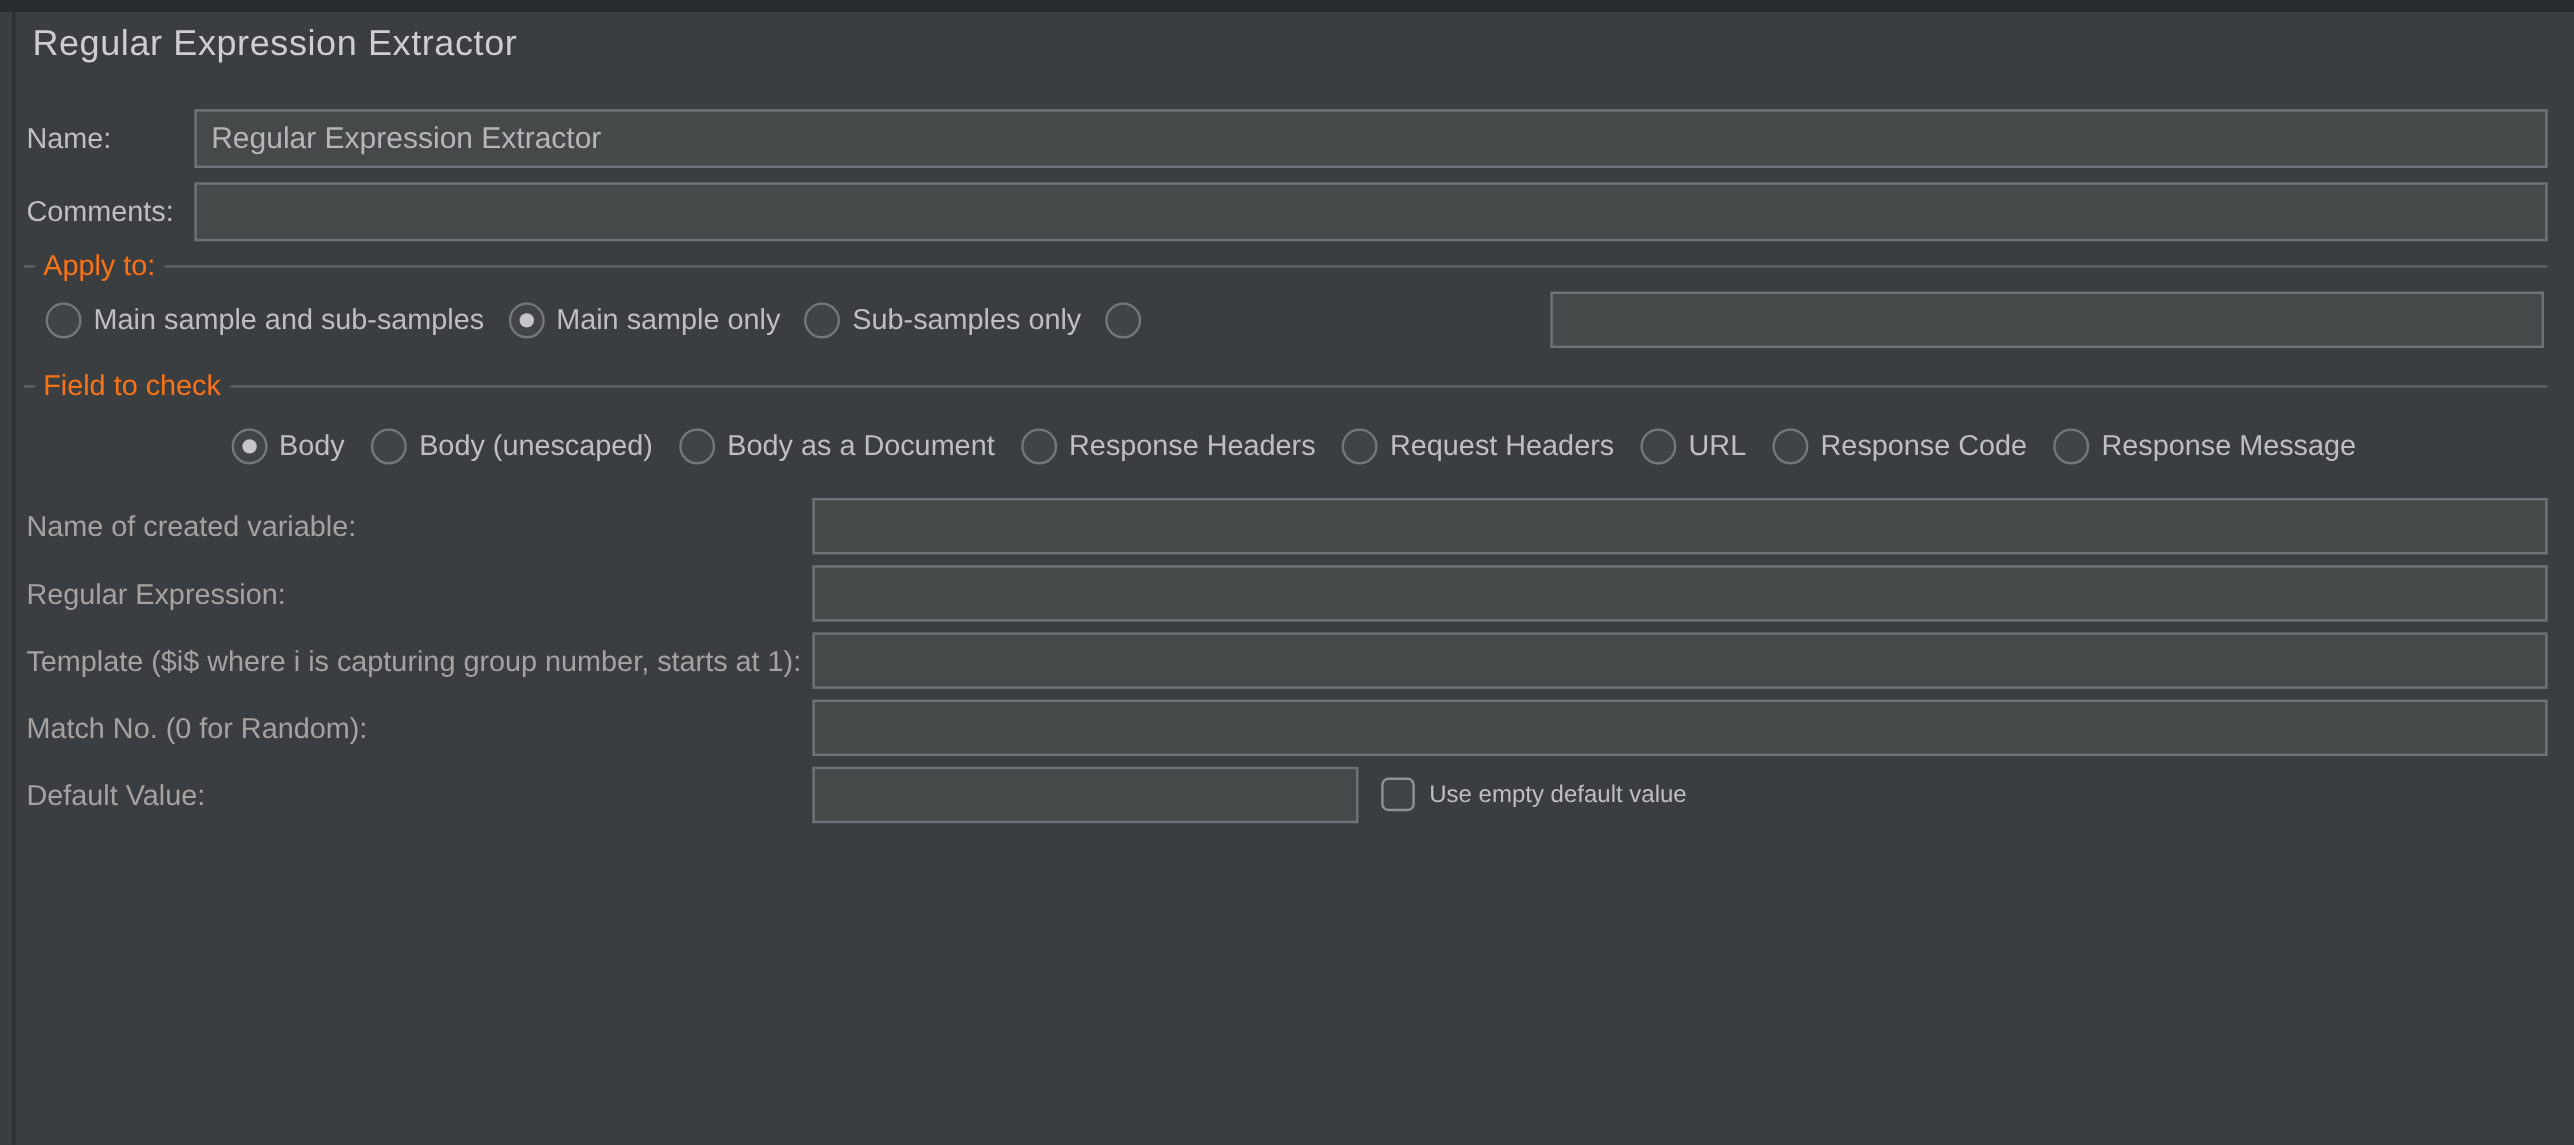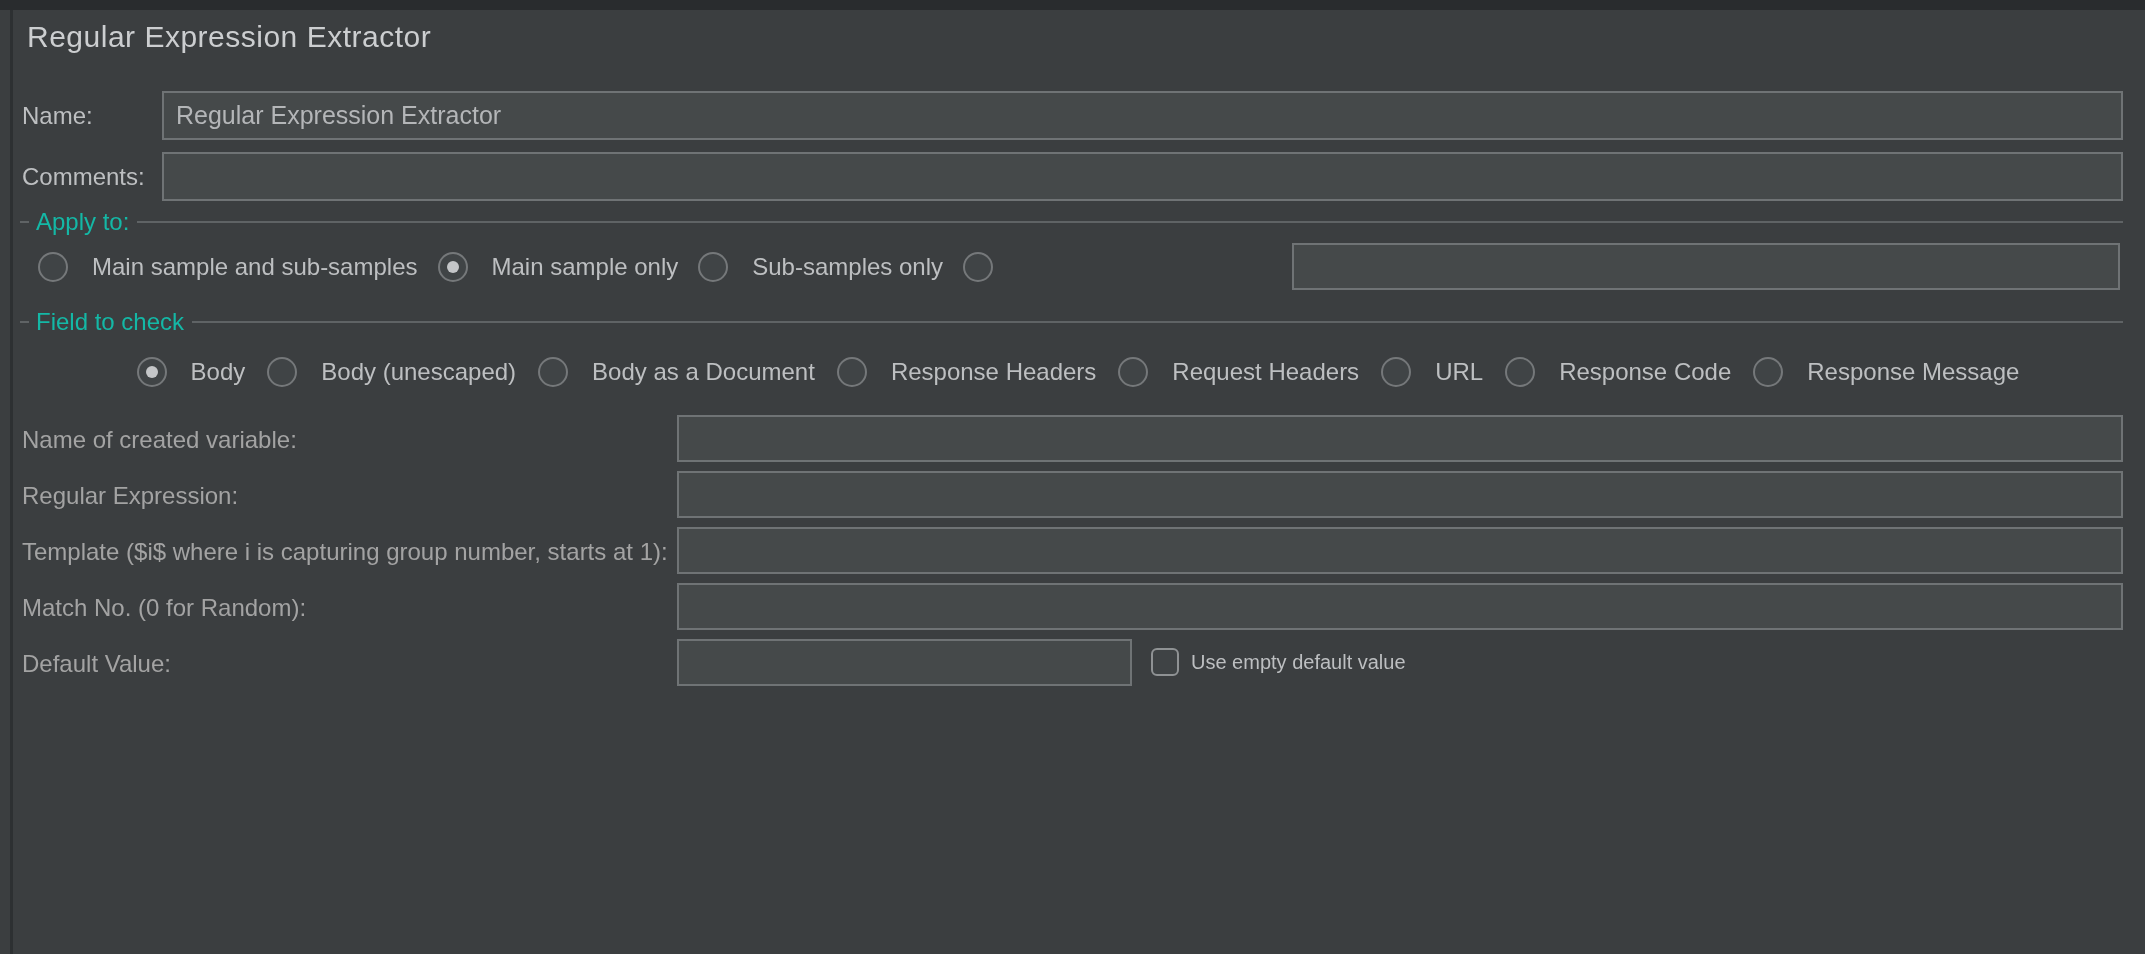--- a/index.html
+++ b/index.html
@@ -10,27 +10,27 @@
 
   .title{position:absolute;left:27px;top:20px;font-size:30px;color:#ccced0;letter-spacing:.5px;}
 
   .lbl{position:absolute;font-size:24px;color:#bdbfc1;white-space:nowrap;}
 
   .tf{position:absolute;background:#45494a;border:2px solid #6f7375;box-sizing:border-box;
       color:#b4b6b8;font-size:25px;font-family:"Liberation Sans","DejaVu Sans",sans-serif;
       padding:0 12px;outline:none;border-radius:0;}
 
   
-  .group-hdr{position:absolute;display:flex;align-items:center;height:26px;font-size:24px;color:#14b8a6;}
+  .group-hdr{position:absolute;display:flex;align-items:center;height:26px;font-size:24px;color:#f97316;}
   .group-hdr .dash{width:9px;border-top:2px solid #5f6365;margin-right:7px;}
   .group-hdr .line{flex:1;border-top:2px solid #5f6365;margin-left:8px;}
   .group-hdr .gtitle{white-space:nowrap;}
 
   .radio-row{position:absolute;height:48px;display:flex;align-items:center;}
-  .radio-item{display:flex;align-items:center;cursor:default;gap:14px;}
+  .radio-item{display:flex;align-items:center;cursor:default;}
   .radio{width:30px;height:30px;border-radius:50%;border:2px solid #75787a;box-sizing:border-box;
          background:#404446;margin-right:10px;flex:none;position:relative;}
   .radio.selected::after{content:"";position:absolute;left:50%;top:50%;width:12px;height:12px;
          margin:-6px 0 0 -6px;border-radius:50%;background:#c4c6c8;}
   .rlabel{font-size:24px;color:#bdbfc1;white-space:nowrap;}
 
   .form-label{position:absolute;left:22px;font-size:24px;color:#a3a3a3;white-space:nowrap;}
 
   .checkbox-wrap{position:absolute;display:flex;align-items:center;}
   .checkbox{width:28px;height:28px;border:2px solid #8f9294;border-radius:6px;box-sizing:border-box;

